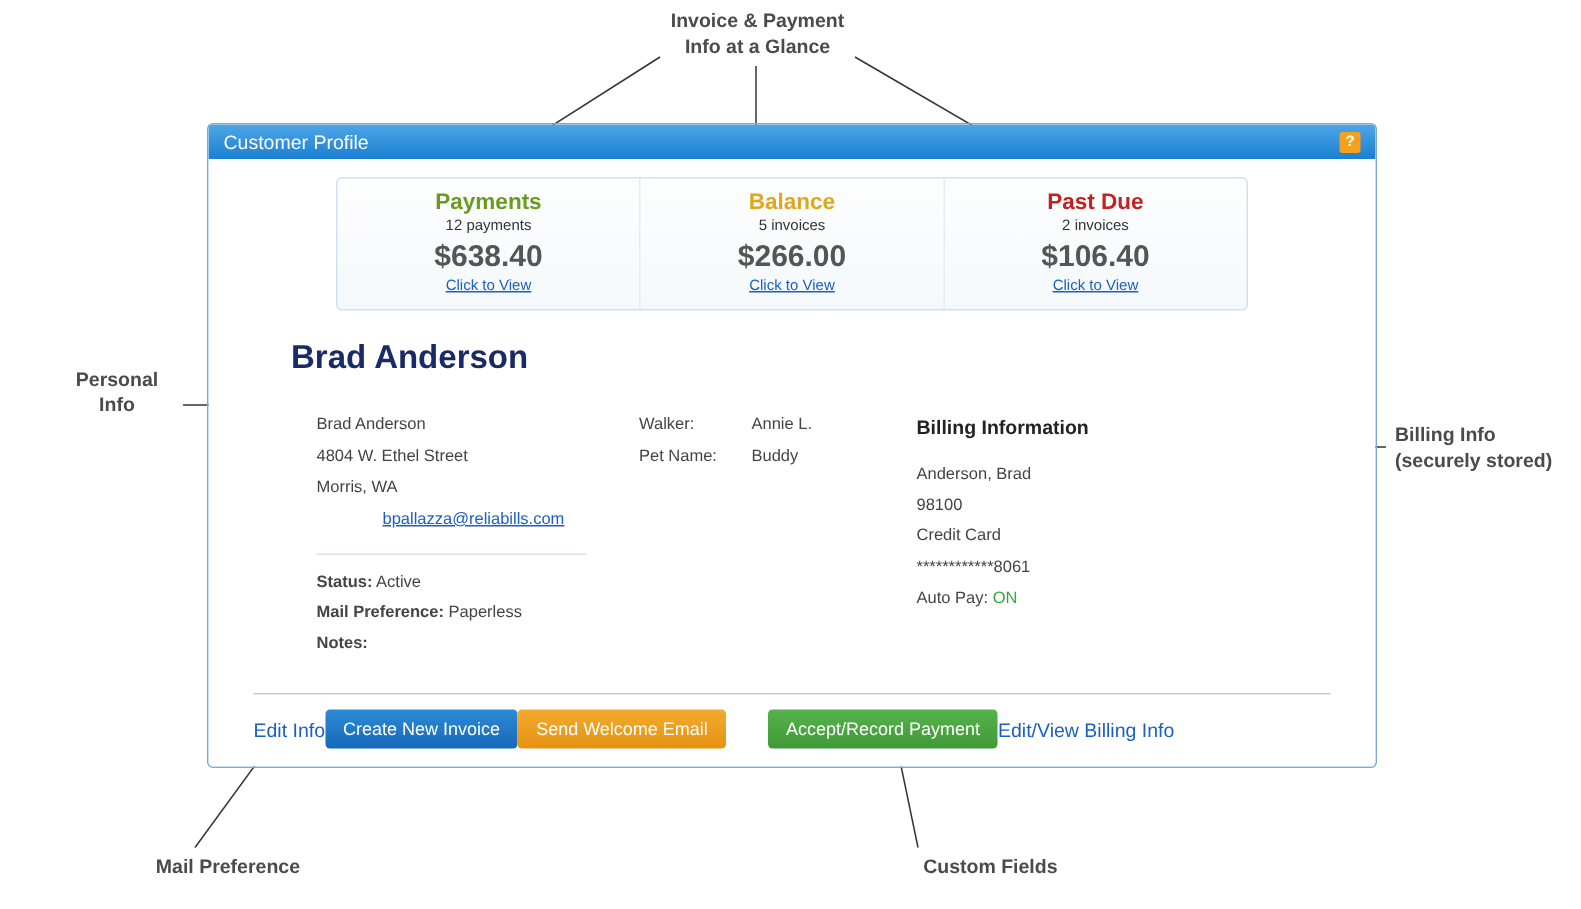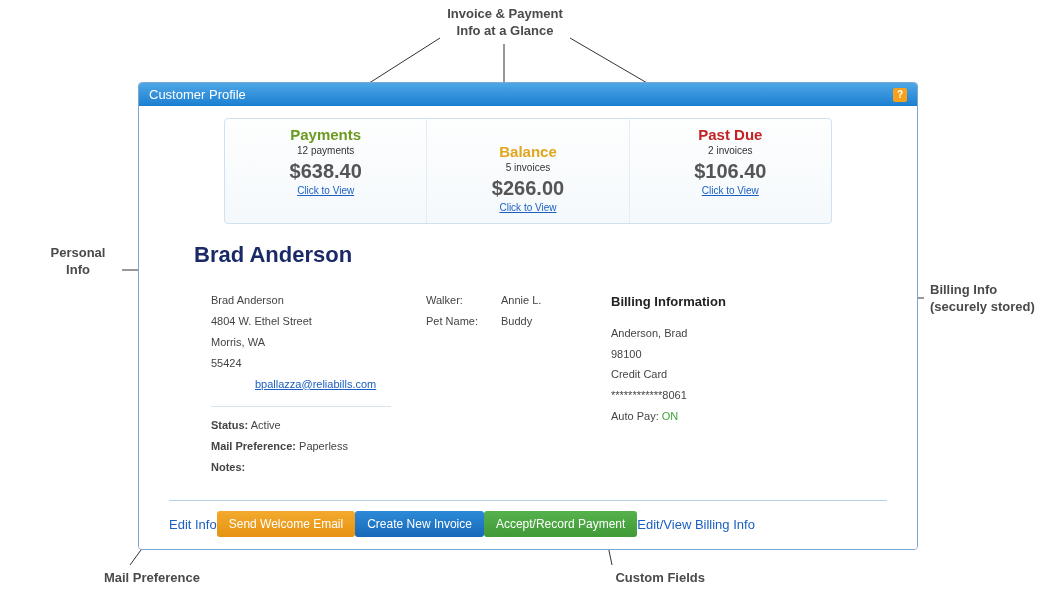--- a/index.html
+++ b/index.html
@@ -33,21 +33,21 @@
   .status-row b, .pref-row b, .notes-row b { font-weight: bold; }
   .on-text { color: #3aa63a; margin-top: 44px; }
   .custom-row { display: flex; }
   .custom-label { width: 75px; }
   
   .footer-bar { border-top: 1px solid #b7d0e6; margin-top: 22px; padding-top: 10px; display: flex; align-items: center; }
   .link-btn { color: #1b5fc1; font-size: 13px; cursor: pointer; }
   .btn { color: #fff; border: none; border-radius: 3px; padding: 6px 12px; font-size: 12px; cursor: pointer; font-family: inherit; }
   .btn-orange { background: linear-gradient(#f4aa2e,#e59312); }
   .btn-blue { background: linear-gradient(#2d8ad8,#1669b8); }
-  .btn-green { background: linear-gradient(#56b24c,#3f9a37); }
+  .btn-green { background: linear-gradient(#56b24c,#3f9a37); margin-left: 28px; }
   
   svg.callout { position: absolute; top: 0; left: 0; width: 1054px; height: 606px; pointer-events: none; }
   svg.callout line { stroke: #333; stroke-width: 1; }
 </style>
 </head>
 <body>
 
 <div class="annotation" style="left:405px; top:6px; width:200px;"><span style="white-space:pre-line;">Invoice &amp; Payment
 Info at a Glance</span></div>
 <div class="annotation" style="left:38px; top:245px; width:80px; text-align:center;"><span style="white-space:pre-line;">Personal
@@ -75,41 +75,40 @@
   <div class="window-body">
 
     <div class="stat-panel">
       <div class="stat">
         <div class="stat-title" style="color:#6a9a1e;">Payments</div>
         <div class="stat-sub">12 payments</div>
         <div class="stat-amount">$638.40</div>
         <div class="stat-link">Click to View</div>
       </div>
       <div class="stat">
-        <div class="stat-title" style="color:#e2a51e;margin-top:17px;">Balance</div>
+        <div class="stat-title" style="color:#e2a51e;">Balance</div>
         <div class="stat-sub">5 invoices</div>
         <div class="stat-amount">$266.00</div>
         <div class="stat-link">Click to View</div>
       </div>
       <div class="stat">
         <div class="stat-title" style="color:#c42222;">Past Due</div>
         <div class="stat-sub">2 invoices</div>
         <div class="stat-amount">$106.40</div>
         <div class="stat-link">Click to View</div>
       </div>
     </div>
 
     <div class="cust-name">Brad Anderson</div>
 
     <div class="cols">
       <div class="col col1">
         <div>Brad Anderson</div>
         <div>4804 W. Ethel Street</div>
         <div>Morris, WA</div>
-        <div>55424</div>
         <div><span class="email-link">bpallazza@reliabills.com</span></div>
         <hr class="hr-thin">
         <div class="status-row"><b>Status:</b> <span>Active</span></div>
         <div class="pref-row"><b>Mail Preference:</b> <span>Paperless</span></div>
         <div class="notes-row"><b>Notes:</b></div>
       </div>
       <div class="col col2">
         <div class="custom-row">
             <span class="custom-label">Walker:</span>
             <span>Annie L.</span>
@@ -124,20 +123,20 @@
         <div>Anderson, Brad</div>
         <div>98100</div>
         <div>Credit Card</div>
         <div>************8061</div>
         <div><span>Auto Pay:</span> <span class="on-text">ON</span></div>
       </div>
     </div>
 
     <div class="footer-bar">
       <span class="link-btn">Edit Info</span>
+      <button class="btn btn-blue">Create New Invoice</button>
       <button class="btn btn-orange">Send Welcome Email</button>
-      <button class="btn btn-blue">Create New Invoice</button>
       <button class="btn btn-green">Accept/Record Payment</button>
       <span class="link-btn">Edit/View Billing Info</span>
     </div>
 
   </div>
 </div>
 
 </body></html>

